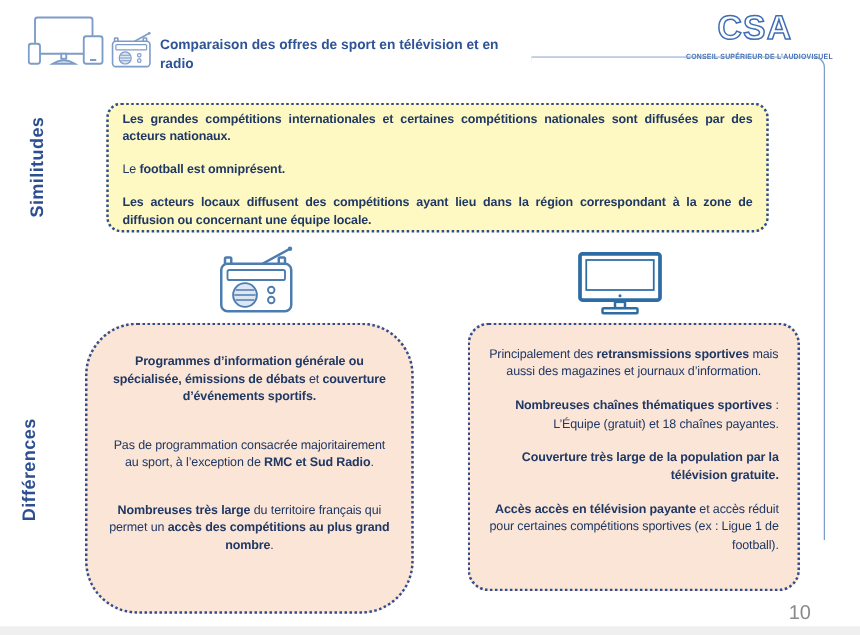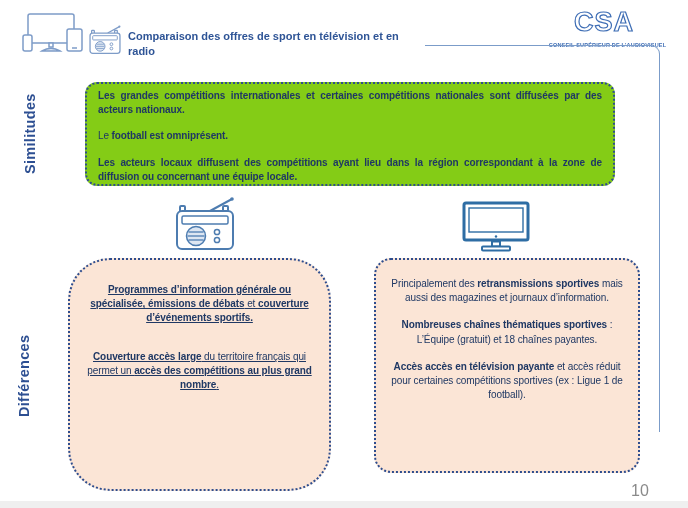--- a/index.html
+++ b/index.html
@@ -30,31 +30,31 @@
   }
   #similitudes-label{left:22px;top:82px;height:104px;}
   #differences-label{left:16px;top:297px;height:158px;}
   
   .dotted-box{
     box-sizing:border-box;border:2px dotted #2e4d8e;
     font-size:10px;line-height:1.42;letter-spacing:-.1px;color:#1f3864;
   }
   #similitudes-box{
     left:85px;top:82px;width:530px;height:104px;border-radius:12px;
-    background:#84cc16;padding:5px 11px;text-align:justify;
+    background:#fef9c3;padding:5px 11px;text-align:justify;
   }
   #similitudes-box p{margin:0;}
   #similitudes-box p + p{margin-top:12px;}
   .peach{background:#fbe5d6;text-align:center;border-radius:42px;}
-  #radio-box{left:68px;top:258px;width:263px;height:233px;padding:23px 17px;text-decoration:underline;}
+  #radio-box{left:68px;top:258px;width:263px;height:233px;padding:23px 17px;}
   #radio-box p{margin:0;}
   #radio-box p + p{margin-top:24px;}
   #tv-box{left:374px;top:258px;width:266px;height:215px;padding:17px 15px;border-radius:17px;}
   #tv-box p{margin:0;}
-  #tv-box p + p{margin-top:13px;}
+  #tv-box p + p{margin-top:13px;text-align:right;}
   .b{font-weight:bold;}
   
   #devices-icon{left:22px;top:10px;}
   #radio-icon-small{left:86px;top:25px;}
   #radio-icon-large{left:170px;top:196px;}
   #tv-icon{left:461px;top:200px;}
   
   #page-number{left:631px;top:482px;font-size:16px;color:#8a8a8a;}
   #bottom-strip{left:0;bottom:0;width:688px;height:7px;background:#efefef;}
 </style>
@@ -126,24 +126,26 @@
   <svg id="tv-icon" class="abs" width="70" height="52" viewBox="0 0 70 52" fill="none" stroke="#2e6da4">
     <rect x="3" y="3" width="64" height="37" rx="2" stroke-width="3" fill="#fff"></rect>
     <rect x="8" y="8" width="54" height="24" stroke-width="1.4" fill="#fff"></rect>
     <circle cx="35" cy="36.5" r="1.2" fill="#2e6da4" stroke="none"></circle>
     <rect x="31" y="41.5" width="8" height="5" fill="#fff" stroke-width="2"></rect>
     <rect x="21" y="46.5" width="28" height="4" rx="1" fill="#fff" stroke-width="2"></rect>
   </svg>
 
   <div id="radio-box" class="abs dotted-box peach">
     <p><span class="b">Programmes d’information générale ou spécialisée, émissions de débats</span><span> et </span><span class="b">couverture d’événements sportifs.</span></p>
-    <p><span class="b">Couverture accès large</span><span> du territoire français qui permet un </span><span class="b">accès des compétitions au plus grand nombre</span><span>.</span></p>
+    <p><span>Pas de programmation consacrée majoritairement au sport, à l’exception de </span><span class="b">RMC et Sud Radio</span><span>.</span></p>
+    <p><span class="b">Nombreuses très large</span><span> du territoire français qui permet un </span><span class="b">accès des compétitions au plus grand nombre</span><span>.</span></p>
   </div>
 
   <div id="tv-box" class="abs dotted-box peach">
     <p><span>Principalement des </span><span class="b">retransmissions sportives</span><span> mais aussi des magazines et journaux d’information.</span></p>
     <p><span class="b">Nombreuses chaînes thématiques sportives</span><span> : L’Équipe (gratuit) et 18 chaînes payantes.</span></p>
+    <p><span class="b">Couverture très large de la population par la télévision gratuite.</span></p>
     <p><span class="b">Accès accès en télévision payante</span><span> et accès réduit pour certaines compétitions sportives (ex : Ligue 1 de football).</span></p>
   </div>
 
   <div id="page-number" class="abs">10</div>
   <div id="bottom-strip" class="abs"></div>
 </div>
 
 </body></html>

